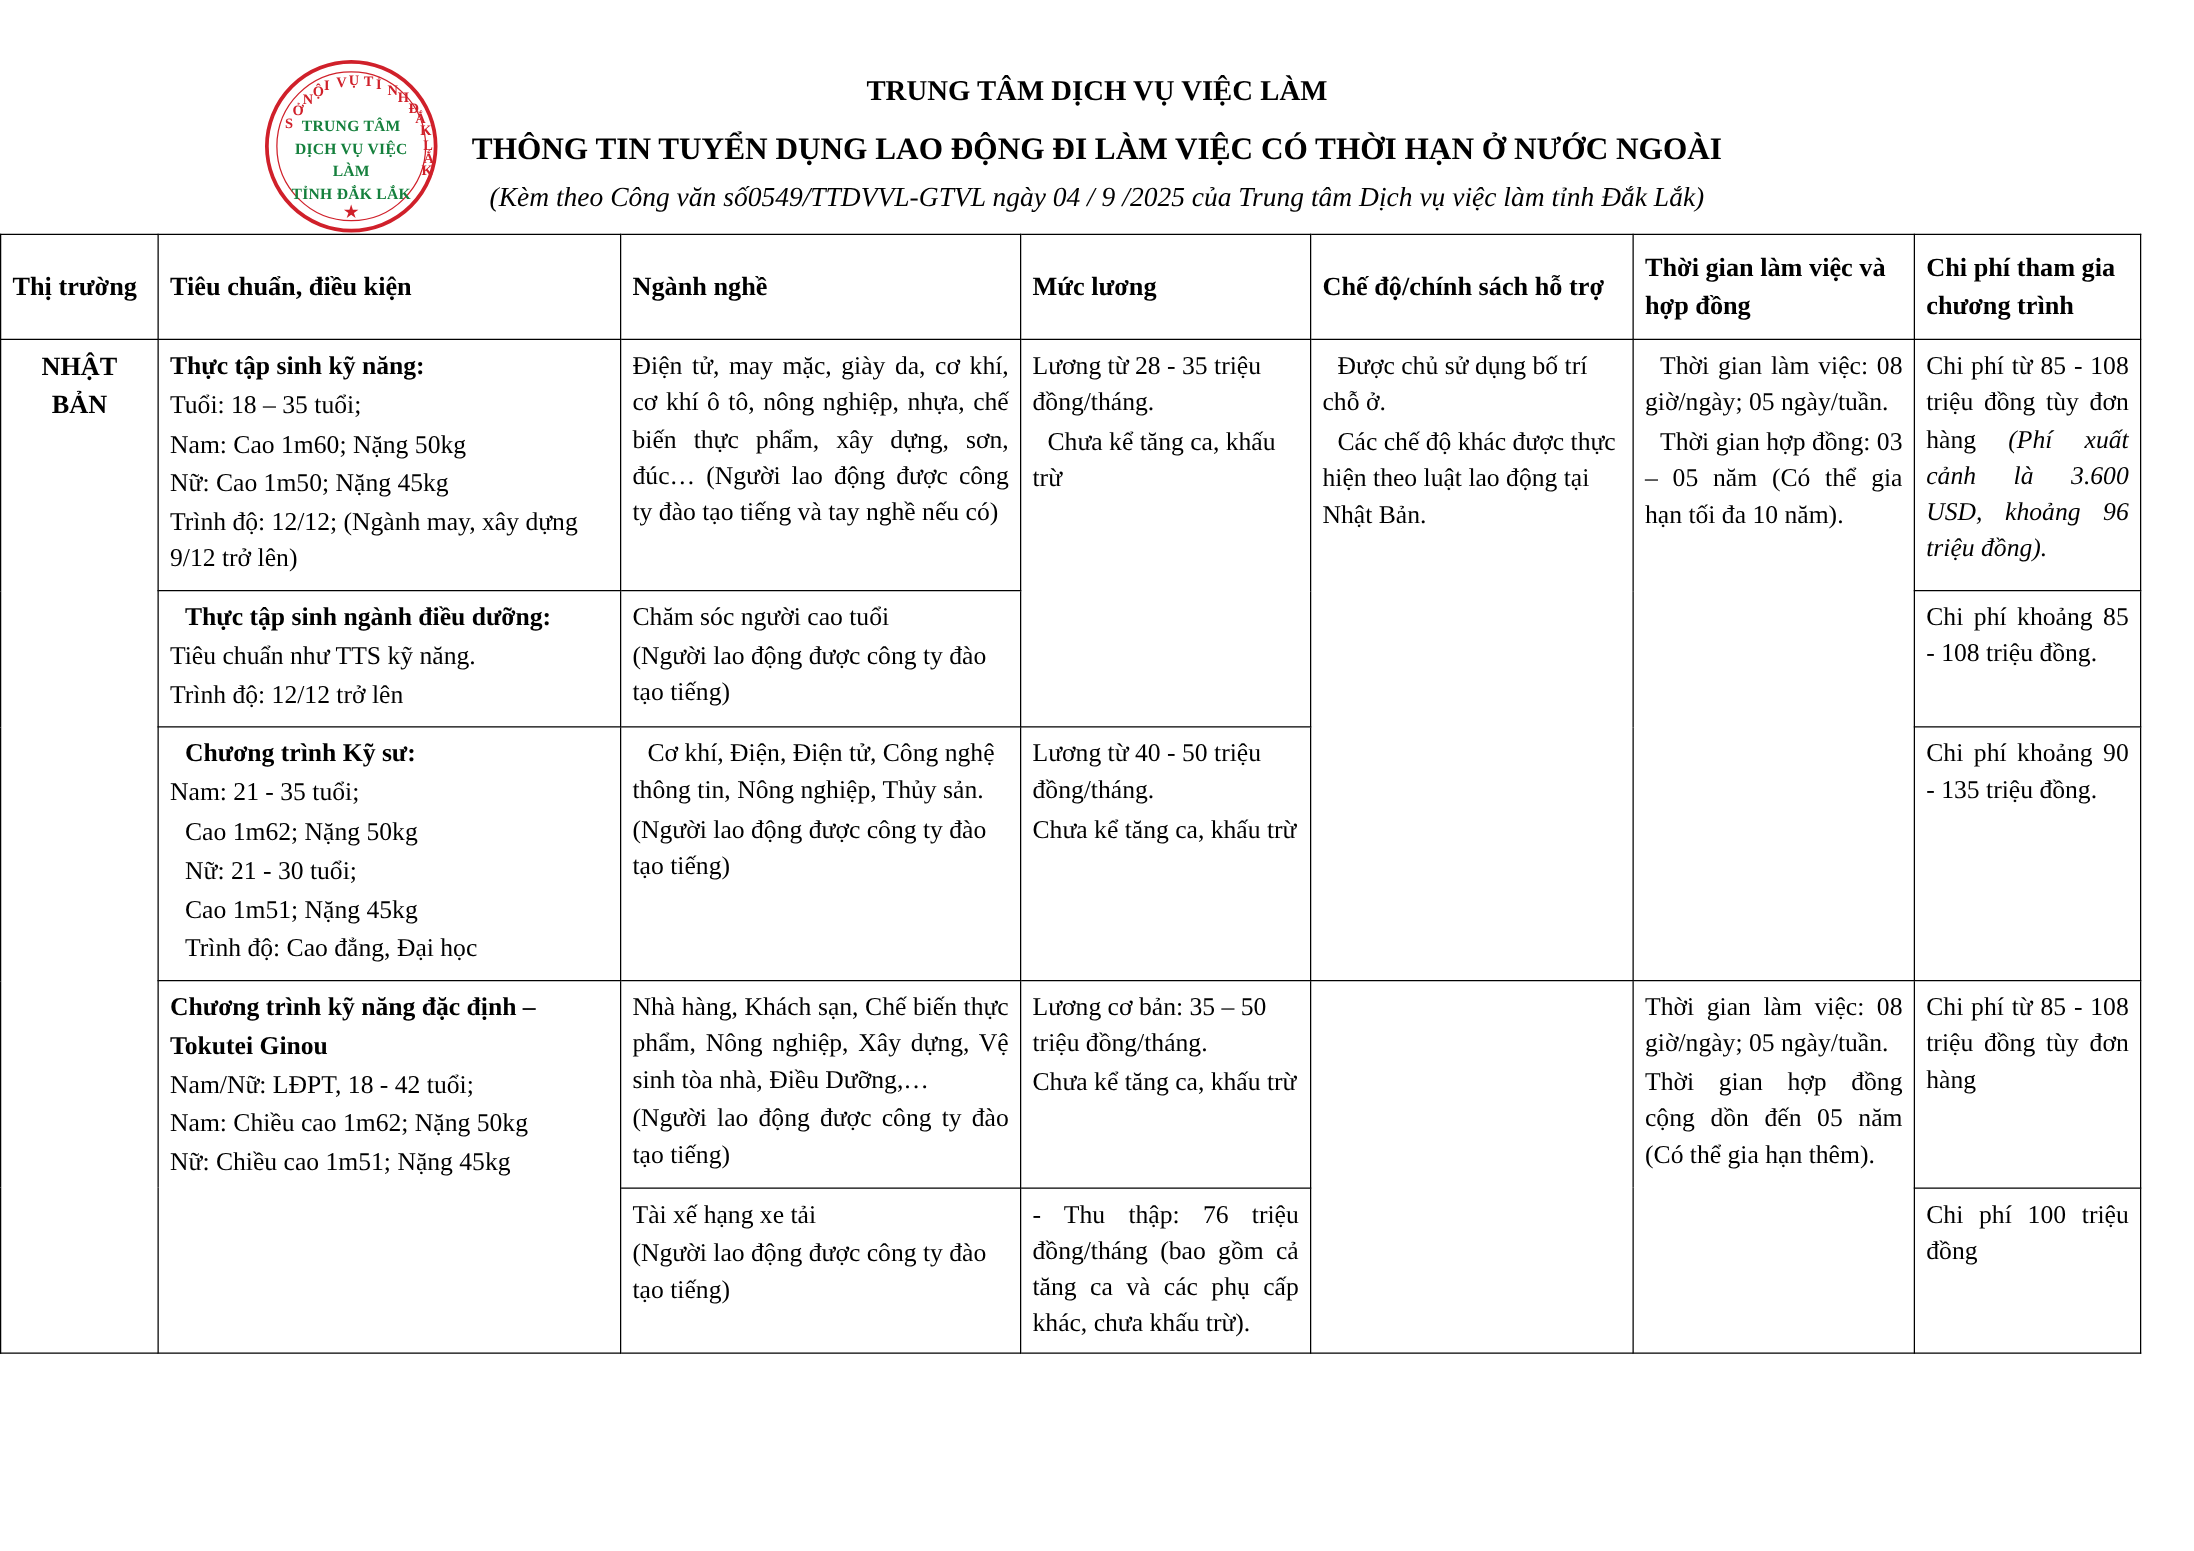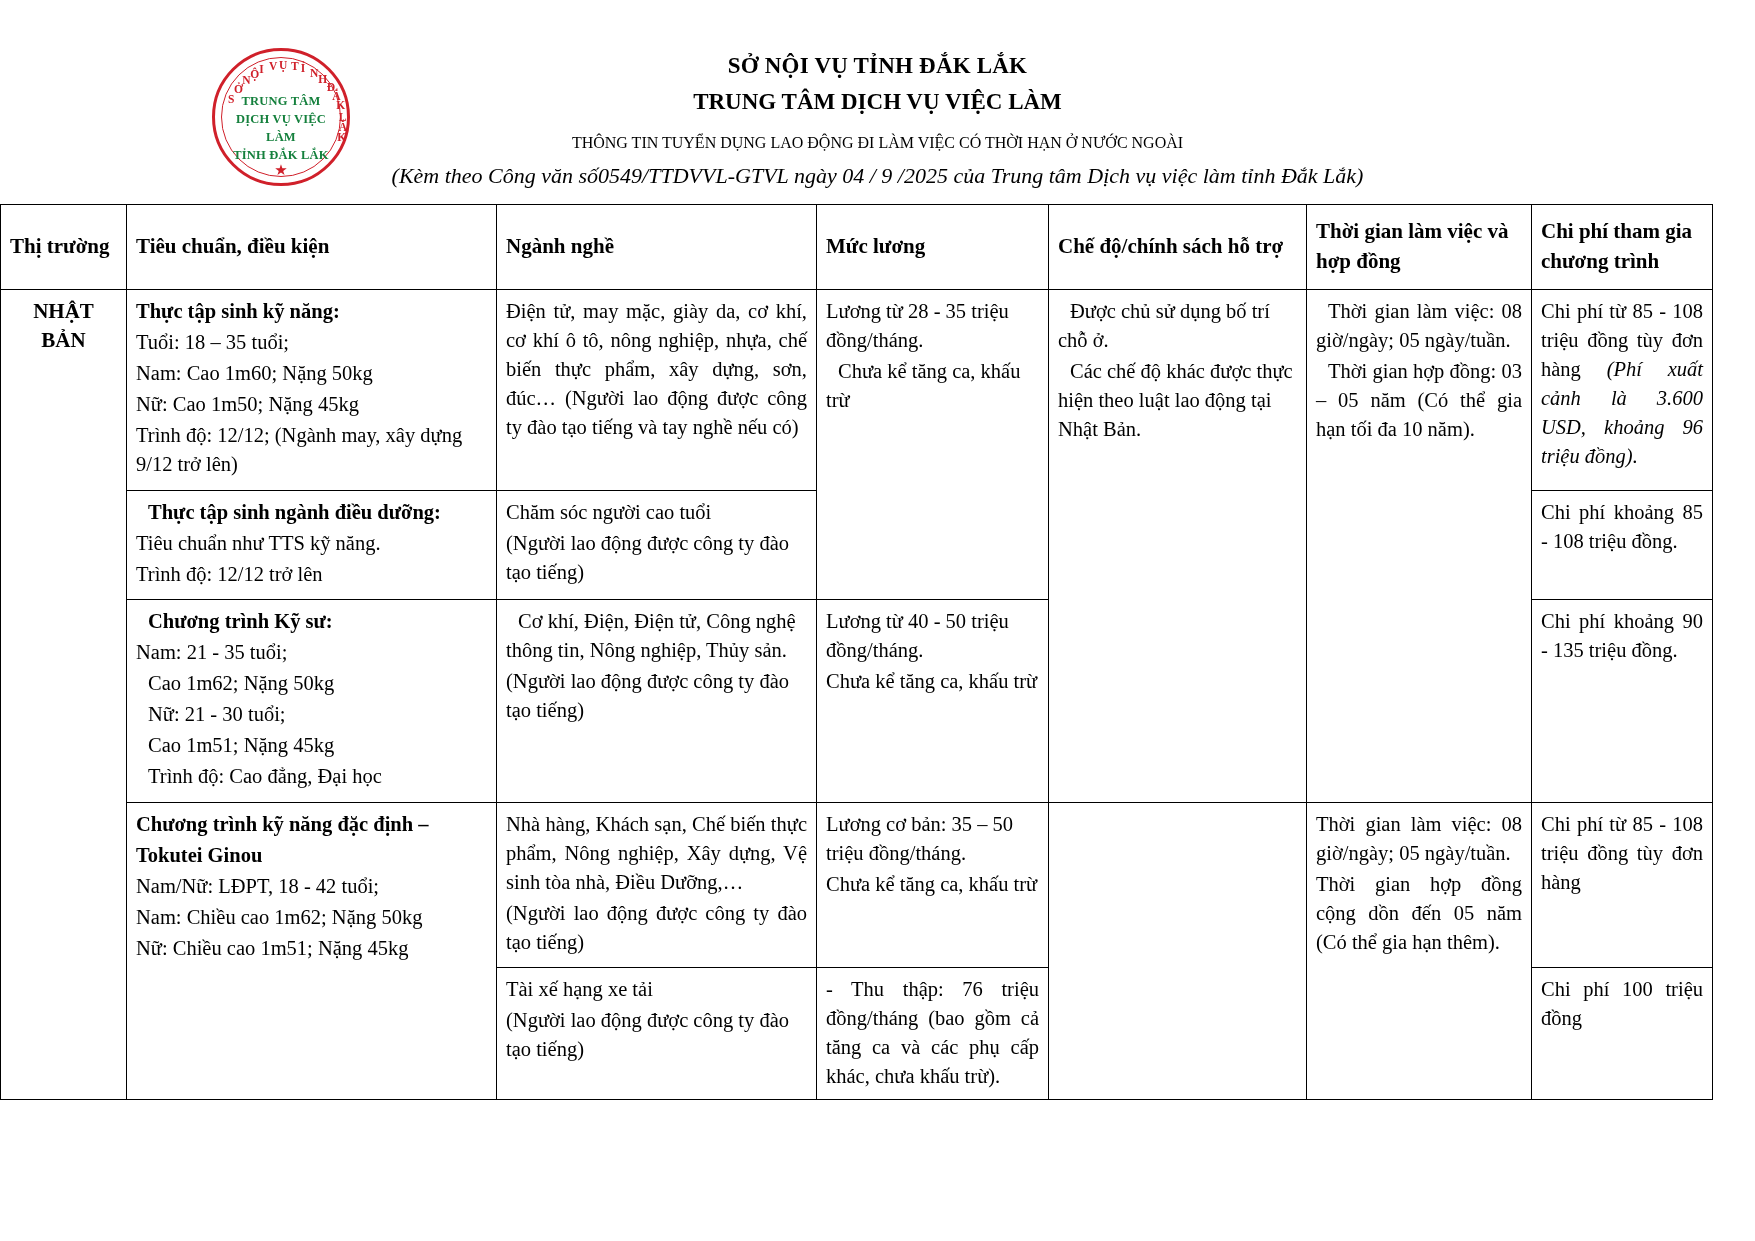--- a/index.html
+++ b/index.html
@@ -35,22 +35,22 @@
     letter-spacing: .2px;
     line-height: 1.25;
   }
   .header .org-line2 {
     font-size: 23px;
     font-weight: bold;
     line-height: 1.3;
     margin-top: 6px;
   }
   .header .doc-title {
-    font-size: 16px;
-    font-weight: normal;
+    font-size: 25px;
+    font-weight: bold;
     margin-top: 16px;
     line-height: 1.25;
   }
   .header .doc-sub {
     font-size: 22px;
     font-style: italic;
     margin-top: 9px;
     line-height: 1.3;
     text-align: center;
   }
@@ -153,21 +153,20 @@
     text-align: center;
     line-height: 1.4;
   }
 </style>
 </head>
 <body>
 
 <div class="page">
 
   <div class="header">
-    <div class="org-line1">SỞ NỘI VỤ TỈNH ĐẮK LẮK</div>
     <div class="org-line2">TRUNG TÂM DỊCH VỤ VIỆC LÀM</div>
     <div class="doc-title">THÔNG TIN TUYỂN DỤNG LAO ĐỘNG ĐI LÀM VIỆC CÓ THỜI HẠN Ở NƯỚC NGOÀI</div>
     <div class="doc-sub">(Kèm theo Công văn số0549/TTDVVL-GTVL ngày 04  / 9 /2025 của Trung tâm Dịch vụ việc làm tỉnh Đắk Lắk)</div>
   </div>
 
   <div class="stamp">
     <div class="ring"></div>
     <div class="ring-inner"></div>
     <div class="arc-text">
       <span class="arc-ch" style="transform: rotate(-66deg) translate(0,-58px) rotate(66deg);">S</span>

